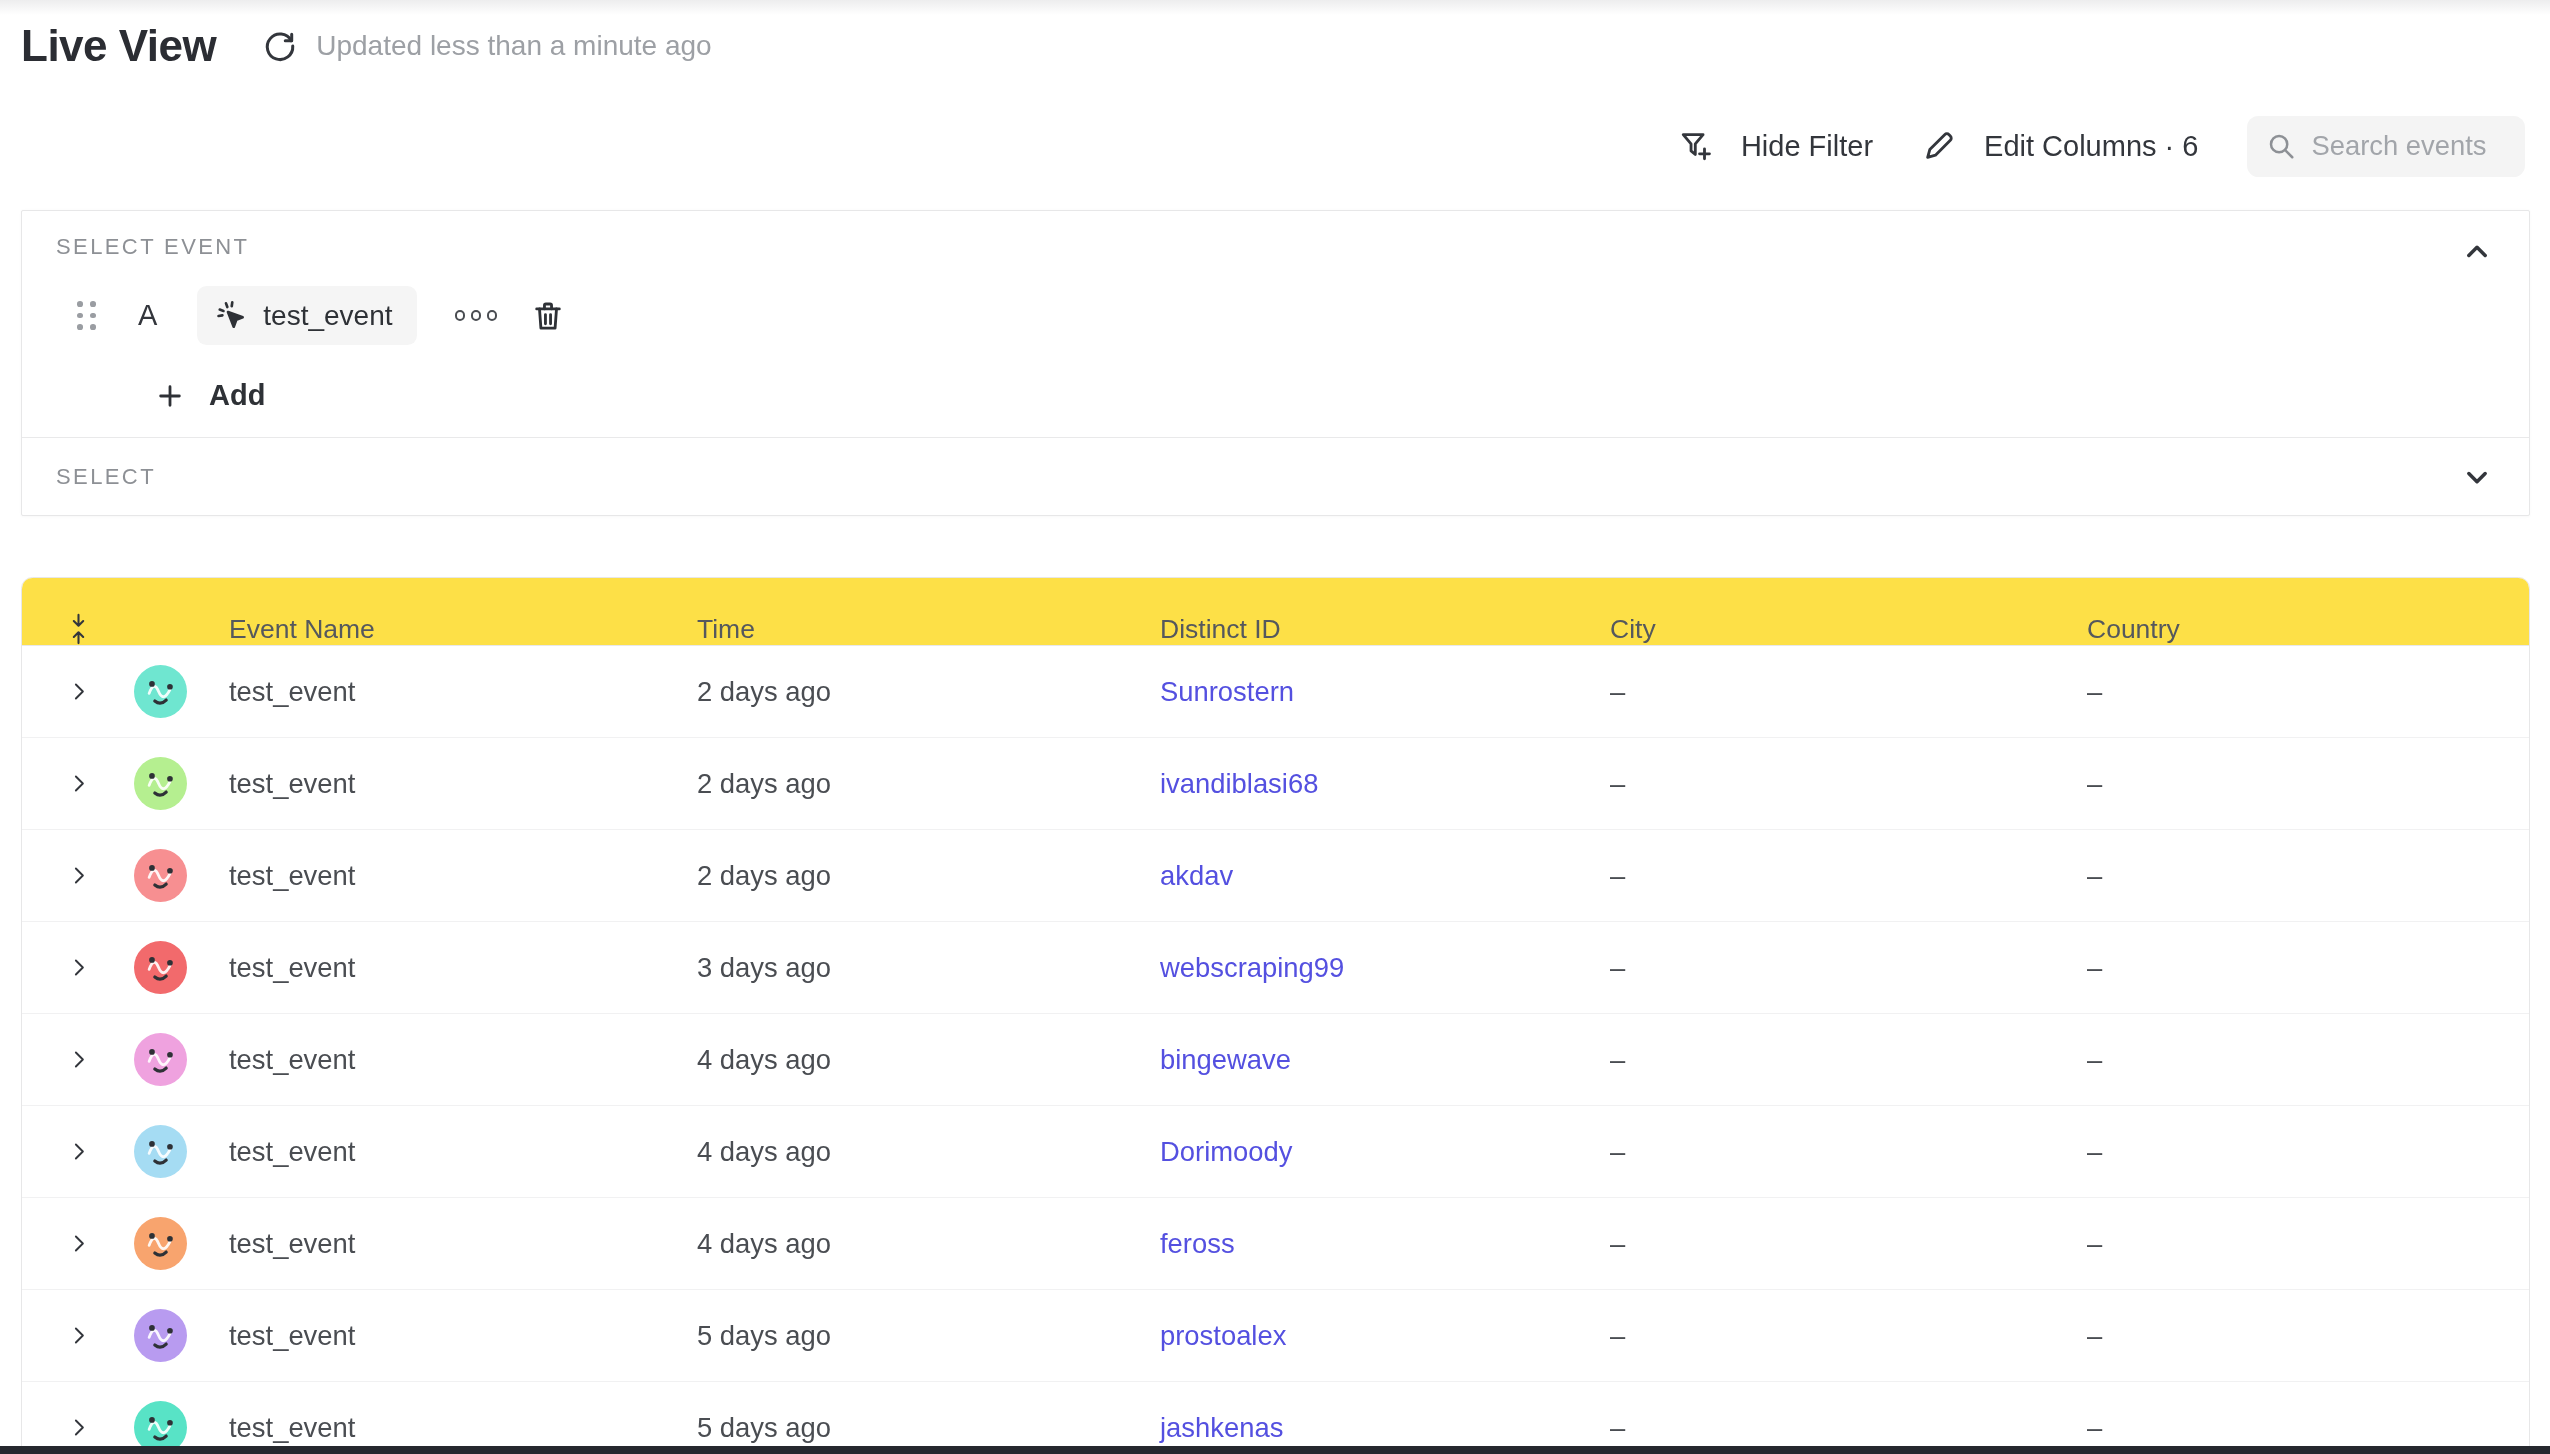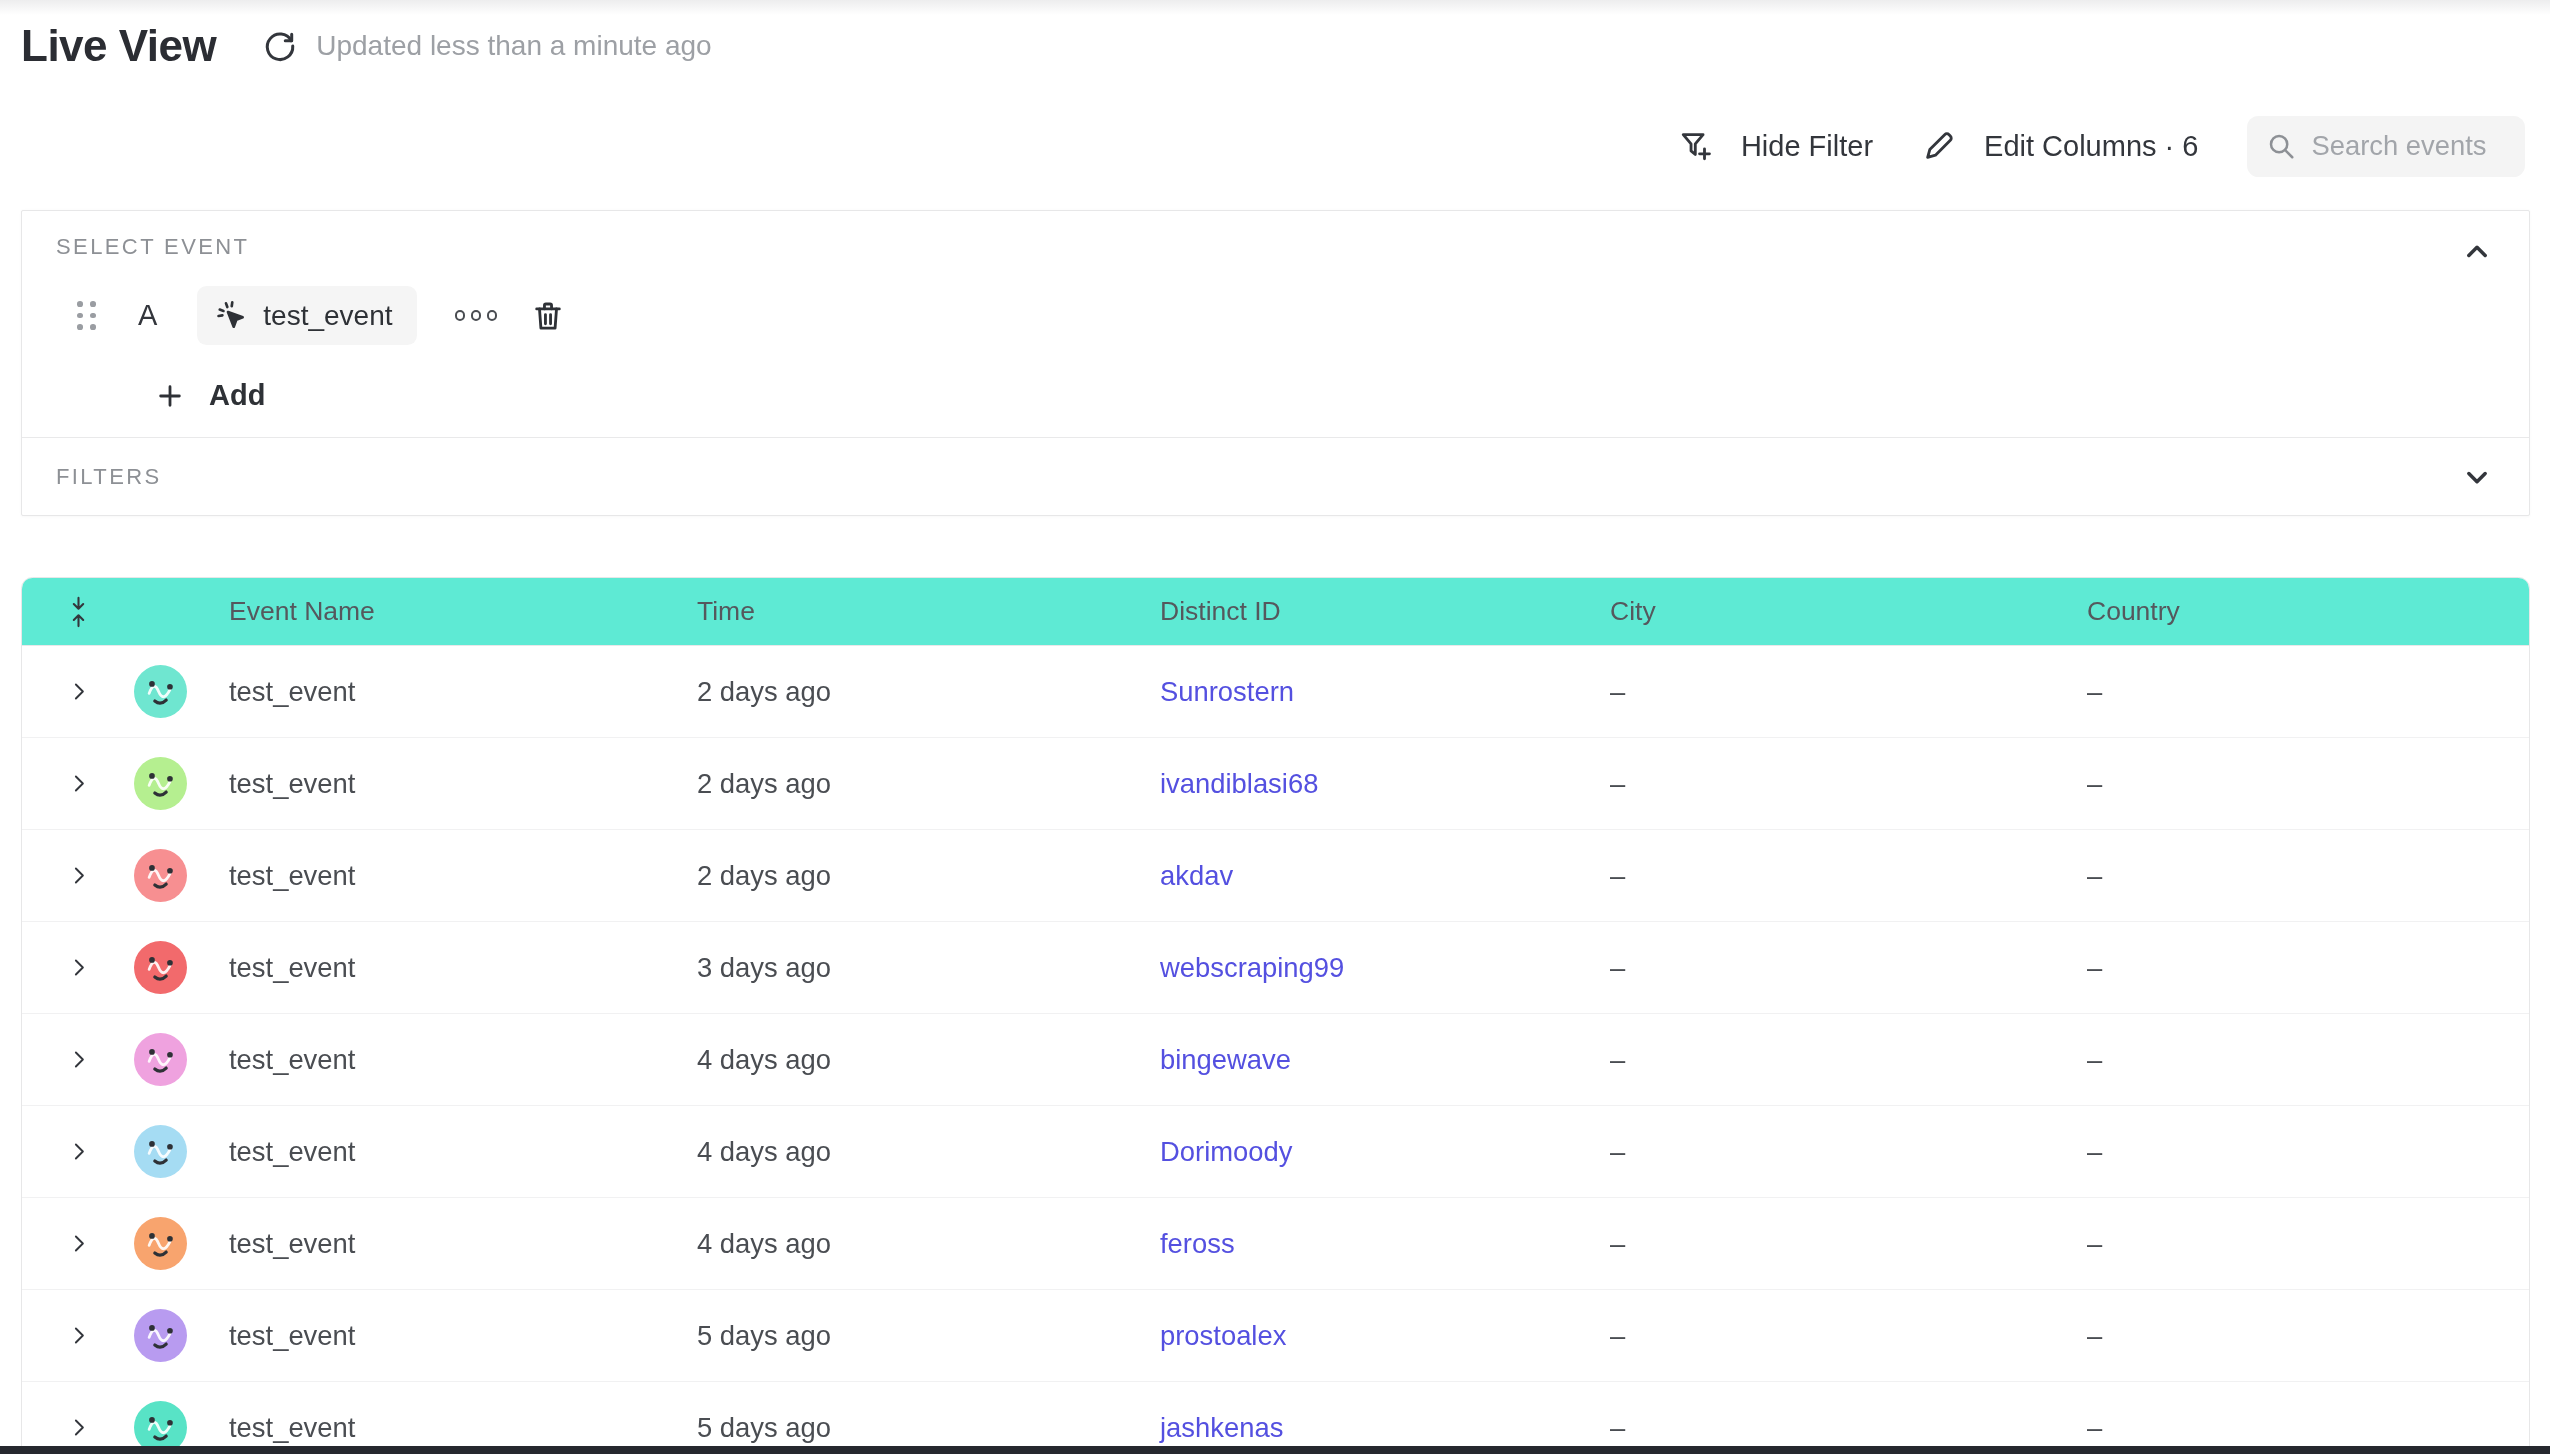--- a/index.html
+++ b/index.html
@@ -66,21 +66,21 @@
   .qb-section-1 .collapse-toggle { top: 26.5px; }
   .qb-section-2 .collapse-toggle { top: 24.6px; }
 
   
   .table-card {
     position: absolute; left: 21px; top: 577px; width: 2509px; height: 894px;
     background: #fff; border: 0.9px solid #e7e7e8; border-radius: 11.4px 11.4px 0 0;
     overflow: hidden;
   }
   .t-row { display: flex; align-items: center; }
-  .t-header { height: 68px; background: #5eead4; border-bottom: 0.9px solid #e8e8e9; }
+  .t-header { height: 68px; background: #fde047; border-bottom: 0.9px solid #e8e8e9; align-items: flex-end; }
   .t-header .cell { font-size: 26.5px; color: #55585d; }
   .body-row { height: 92px; border-bottom: 1.9px solid #f1f1f2; background: #fff; }
   .cell { flex: 0 0 auto; }
   .c1 { width: 112px; display: flex; justify-content: center; }
   .c2 { width: 95px; display: flex; align-items: center; }
   .c3 { width: 468px; }
   .c4 { width: 463px; }
   .c5 { width: 450px; }
   .c6 { width: 477px; }
   .c7 { flex: 1 1 auto; }
@@ -171,21 +171,21 @@
       </div>
     </div>
     <div class="add-btn">
       <svg class="icon" width="28" height="28" viewBox="0 0 24 24" fill="none" stroke="#2e3136" stroke-width="2.4" stroke-linecap="round">
         <path d="M12 4 v16 M4 12 h16"></path>
       </svg>
       <span class="lbl">Add</span>
     </div>
   </div>
   <div class="qb-section-2">
-    <div class="qb-label">FILTERS</div>
+    <div class="qb-label">SELECT</div>
     <div class="collapse-toggle">
       <svg class="icon" width="28" height="28" viewBox="0 0 24 24" fill="none" stroke="#33363c" stroke-width="3" stroke-linecap="round" stroke-linejoin="round">
         <polyline points="5,9 12,16 19,9"></polyline>
       </svg>
     </div>
   </div>
 </div>
 
 <div class="table-card">
   <div class="t-row t-header">

